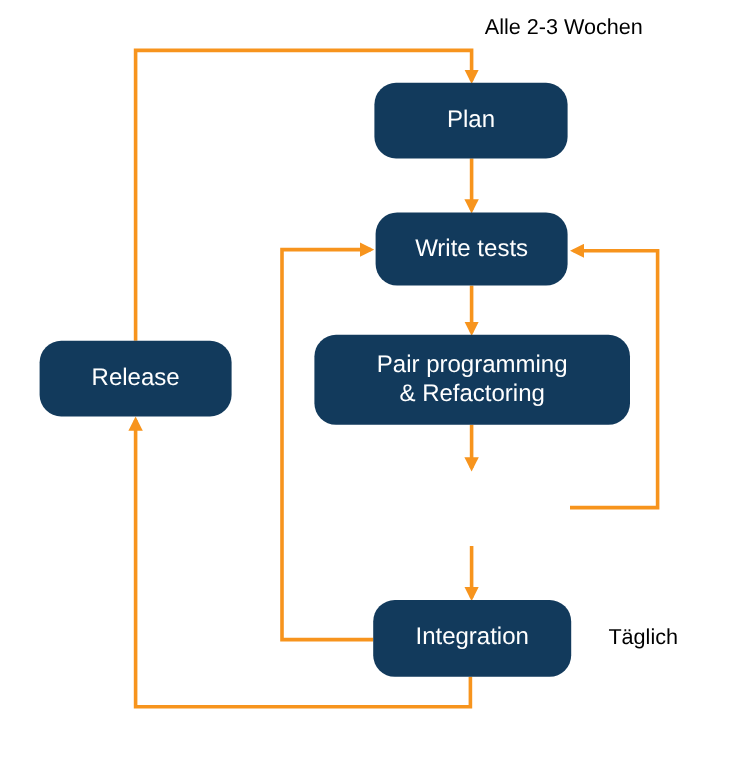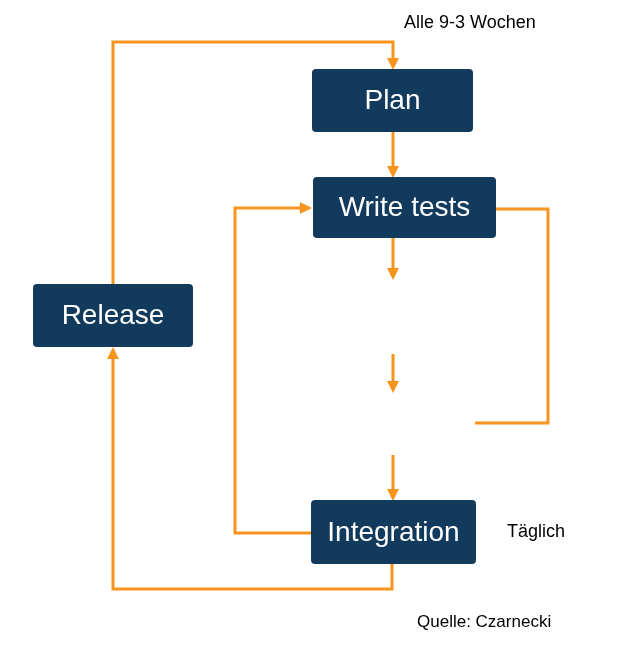--- a/index.html
+++ b/index.html
@@ -20,31 +20,31 @@
     left: 0;
     top: 0;
     width: 623px;
     height: 645px;
     pointer-events: none;
   }
   .node {
     position: absolute;
     background: var(--node-fill, #123a5c);
     color: var(--node-text, #ffffff);
-    border-radius: 4px;
+    border-radius: 18px;
     display: flex;
     align-items: center;
     justify-content: center;
     text-align: center;
-    font-size: 28px;
+    font-size: 20px;
     line-height: 1.17;
     white-space: pre-line;
   }
   .node-plan        { left: 312px; top: 69px;  width: 161px; height: 63px; }
-  .node-write-tests { left: 313px; top: 177px; width: 183px; height: 61px; }
+  .node-write-tests { left: 313px; top: 177px; width: 160px; height: 61px; }
   .node-pair        { left: 262px; top: 279px; width: 263px; height: 75px; }
   .node-test        { left: 313px; top: 392px; width: 162px; height: 63px; }
   .node-integration { left: 311px; top: 500px; width: 165px; height: 64px; }
   .node-release     { left: 33px;  top: 284px; width: 160px; height: 63px; }
   .annotation {
     position: absolute;
     color: var(--annotation-text, #000000);
     font-size: 18px;
     white-space: nowrap;
   }
@@ -72,25 +72,26 @@
       <path d="M475,423 H548 V209 H478" marker-end="url(#ah)"></path>
       <path d="M311,533 H235 V208 H309" marker-end="url(#ah)"></path>
       <path d="M392,564 V589 H113 V350" marker-end="url(#ah)"></path>
     </g>
   </svg>
 
   <div class="node node-plan">Plan</div>
 
   <div class="node node-write-tests">Write tests</div>
 
+  <div class="node node-pair">Pair programming
+&amp; Refactoring</div>
 
 
   <div class="node node-integration">Integration</div>
 
   <div class="node node-release">Release</div>
 
-  <div class="annotation label-cycle">Alle 9-3 Wochen</div>
+  <div class="annotation label-cycle">Alle 2-3 Wochen</div>
 
   <div class="annotation label-daily">Täglich</div>
 
-  <div class="annotation label-source">Quelle: Czarnecki</div>
 
 </div>
 
 </body></html>

